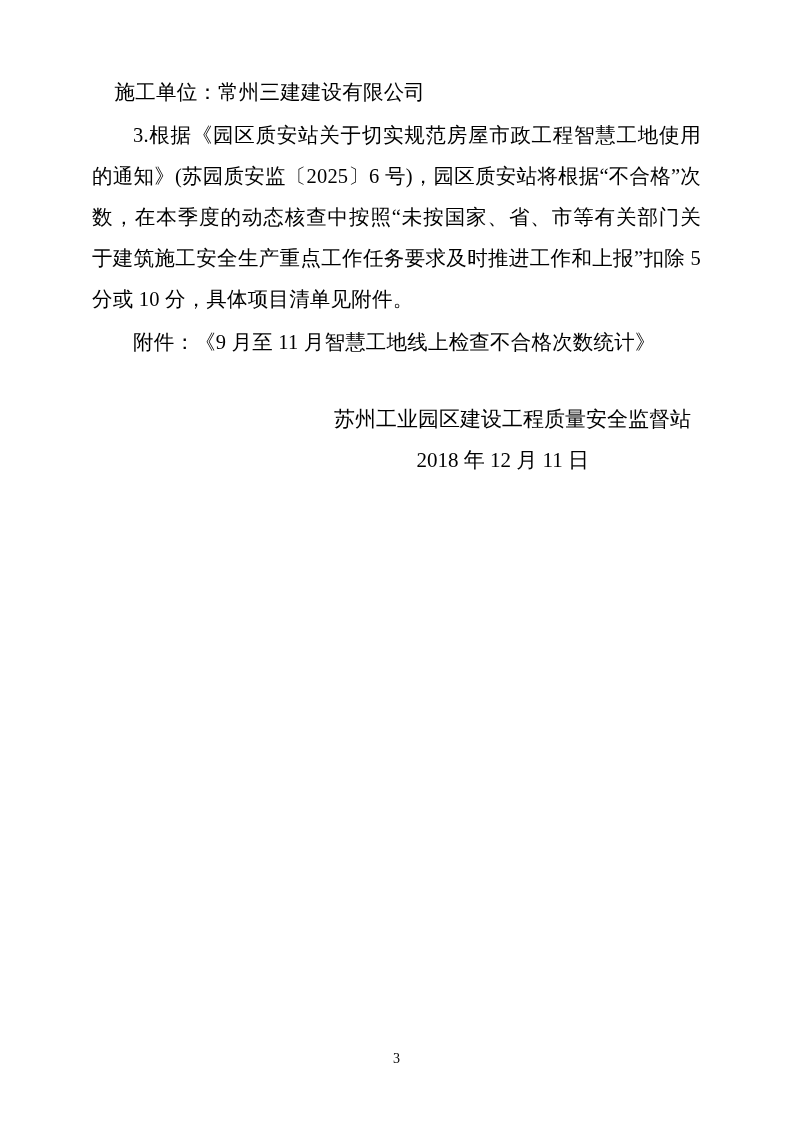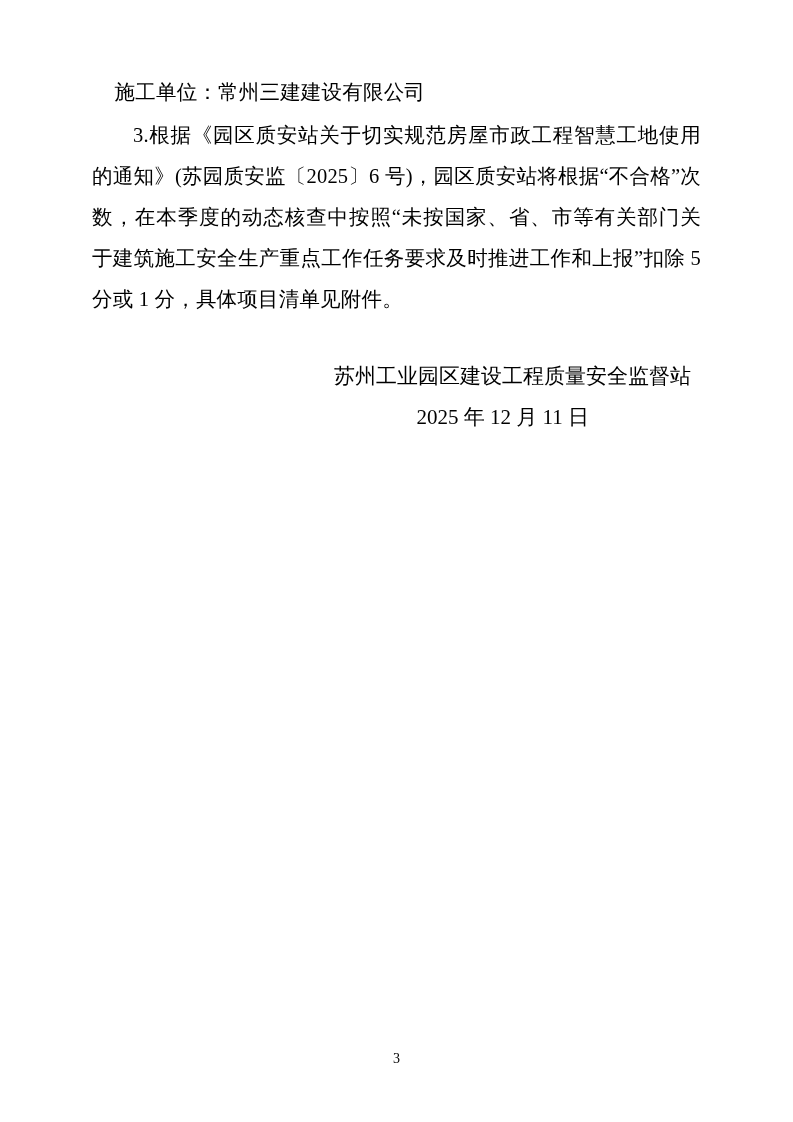--- a/index.html
+++ b/index.html
@@ -64,25 +64,26 @@
 </style>
 </head>
 <body>
 
 <div class="page">
 
   <div class="body-text">
 
     <p class="indent-1">施工单位：常州三建建设有限公司</p>
 
-    <p class="indent-2 sp-before">3.根据《园区质安站关于切实规范房屋市政工程智慧工地使用的通知》(苏园质安监〔2025〕6 号)，园区质安站将根据“不合格”次数，在本季度的动态核查中按照“未按国家、省、市等有关部门关于建筑施工安全生产重点工作任务要求及时推进工作和上报”扣除 5 分或 1 分，具体项目清单见附件。</p>
+    <p class="indent-2 sp-before">3.根据《园区质安站关于切实规范房屋市政工程智慧工地使用的通知》(苏园质安监〔2025〕6 号)，园区质安站将根据“不合格”次数，在本季度的动态核查中按照“未按国家、省、市等有关部门关于建筑施工安全生产重点工作任务要求及时推进工作和上报”扣除 5 分或 10 分，具体项目清单见附件。</p>
 
+    <p class="indent-2 sp-before">附件：《9 月至 11 月智慧工地线上检查不合格次数统计》</p>
 
   </div>
 
   <div class="sign-block">
     <div>苏州工业园区建设工程质量安全监督站</div>
-    <div class="sign-line-2">2025 年 12 月 11 日</div>
+    <div class="sign-line-2">2018 年 12 月 11 日</div>
   </div>
 
 </div>
 
 <div class="page-number">3</div>
 
 </body></html>

